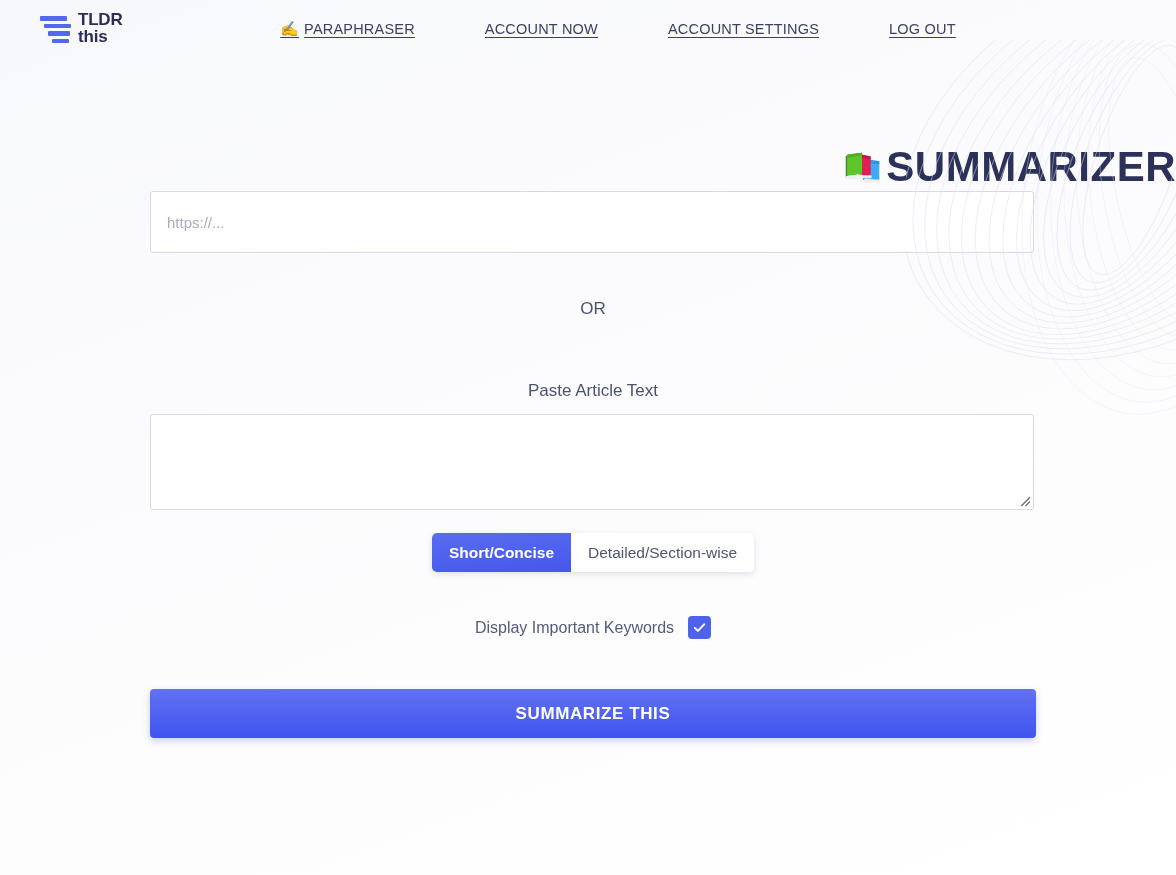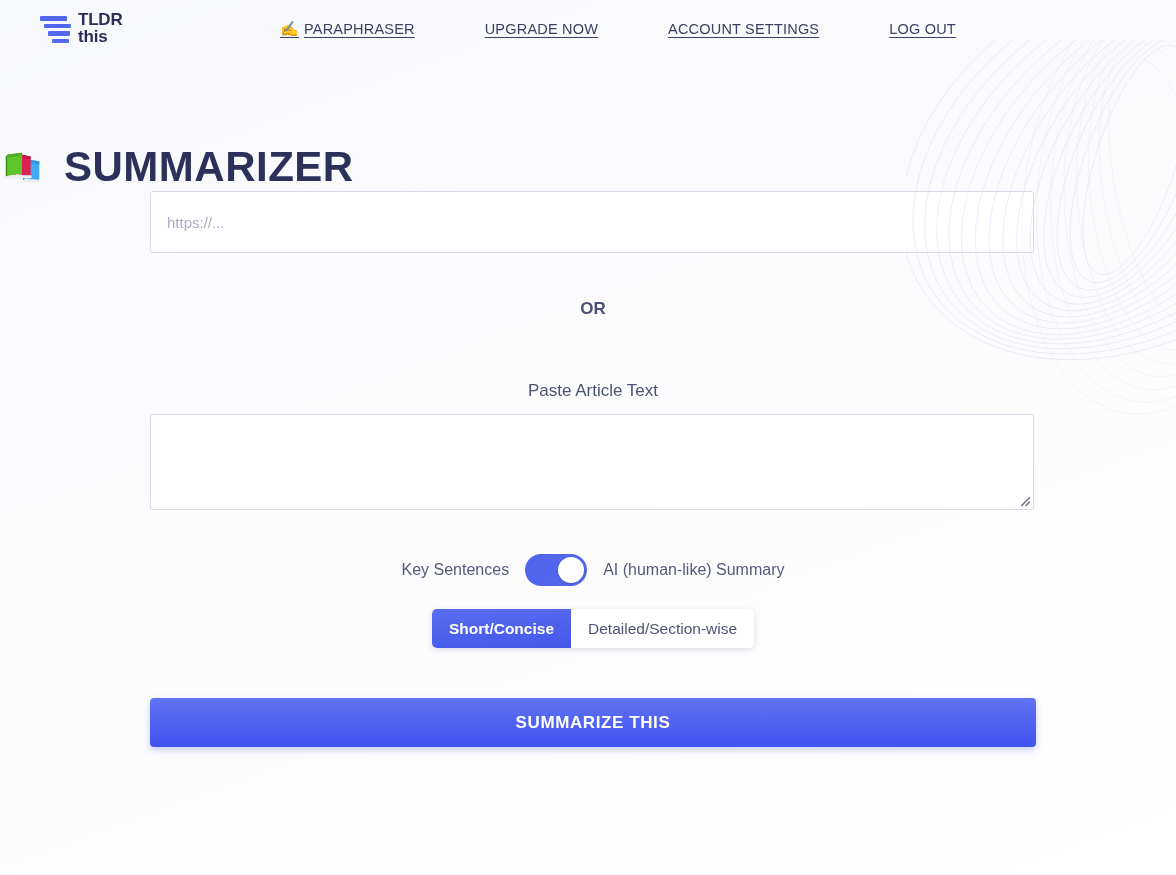--- a/index.html
+++ b/index.html
@@ -102,22 +102,21 @@
     letter-spacing: 0.2px;
     white-space: nowrap;
   }
   .pencil-icon { font-size: 15px; text-decoration: none; display:inline-block; }
 
   
   .title-row {
     margin-top: 86px;
     display: flex;
     align-items: center;
-    justify-content: flex-start;
-    gap: 18px;
+    justify-content: flex-end;
   }
   .books-icon { width: 46px; height: 46px; display:block; }
   .title-text {
     font-size: 42px;
     font-weight: bold;
     color: #2b3159;
     letter-spacing: 0.5px;
   }
 
   
@@ -146,21 +145,20 @@
     font-family: "Liberation Sans", sans-serif;
     outline: none;
   }
   .url-input::placeholder { color: #a9acc2; }
 
   .or-text {
     text-align: center;
     font-size: 17px;
     color: #4b5175;
     margin-top: 46px;
-    font-weight: bold;
   }
 
   .ta-wrap { position: relative; width: 884px; }
   .text-area {
     display: block;
     width: 884px;
     height: 96px;
     border: 1px solid #d7d9e6;
     border-radius: 3px;
     background: #fff;
@@ -325,21 +323,21 @@
         <span>this</span>
       </span>
     </a>
 
     <nav class="nav">
       <div class="nav-inner">
         <a href="#">
           <span class="pencil-icon">✍️</span>
           <span>PARAPHRASER</span>
         </a>
-        <a href="#">UPGRADE NOW</a>
+        <a href="#">ACCOUNT NOW</a>
         <a href="#">ACCOUNT SETTINGS</a>
         <a href="#">LOG OUT</a>
       </div>
     </nav>
   </div>
 
   <div class="title-row">
     <svg class="books-icon" viewBox="0 0 48 48" aria-hidden="true">
 
       <path d="M26 16 L41 18 L41 38 L26 36 Z" fill="#3fa9f5"></path>
@@ -367,34 +365,35 @@
     <div class="or-text">OR</div>
 
     <div class="field-label">Paste Article Text</div>
     <div class="ta-wrap">
       <textarea class="text-area" placeholder="" style=""></textarea>
       <svg class="resize-grip" viewBox="0 0 12 12" aria-hidden="true">
         <path d="M11 3 L3 11 M11 7 L7 11" stroke="#6b6f7e" stroke-width="1.3" fill="none"></path>
       </svg>
     </div>
 
-    <div class="toggle-row">
-      <span class="toggle-label">Key Sentences</span>
-      <div class="switch">
-        <div class="knob"></div>
-      </div>
-      <span class="toggle-label">AI (human-like) Summary</span>
-    </div>
 
     <div class="segmented">
       <div class="seg-group">
         <button class="seg-btn active">Short/Concise</button>
         <button class="seg-btn">Detailed/Section-wise</button>
       </div>
     </div>
 
+    <div class="check-row">
+      <span class="check-label">Display Important Keywords</span>
+      <div class="checkbox">
+        <svg width="15" height="15" viewBox="0 0 16 16" aria-hidden="true">
+          <path d="M3 8.4 L6.3 11.6 L13 4.6" stroke="#ffffff" stroke-width="2.1" fill="none" stroke-linecap="round" stroke-linejoin="round"></path>
+        </svg>
+      </div>
+    </div>
 
     <div class="cta-wrap">
       <button class="cta">SUMMARIZE THIS</button>
     </div>
 
   </div>
 </div>
 
 </body></html>

